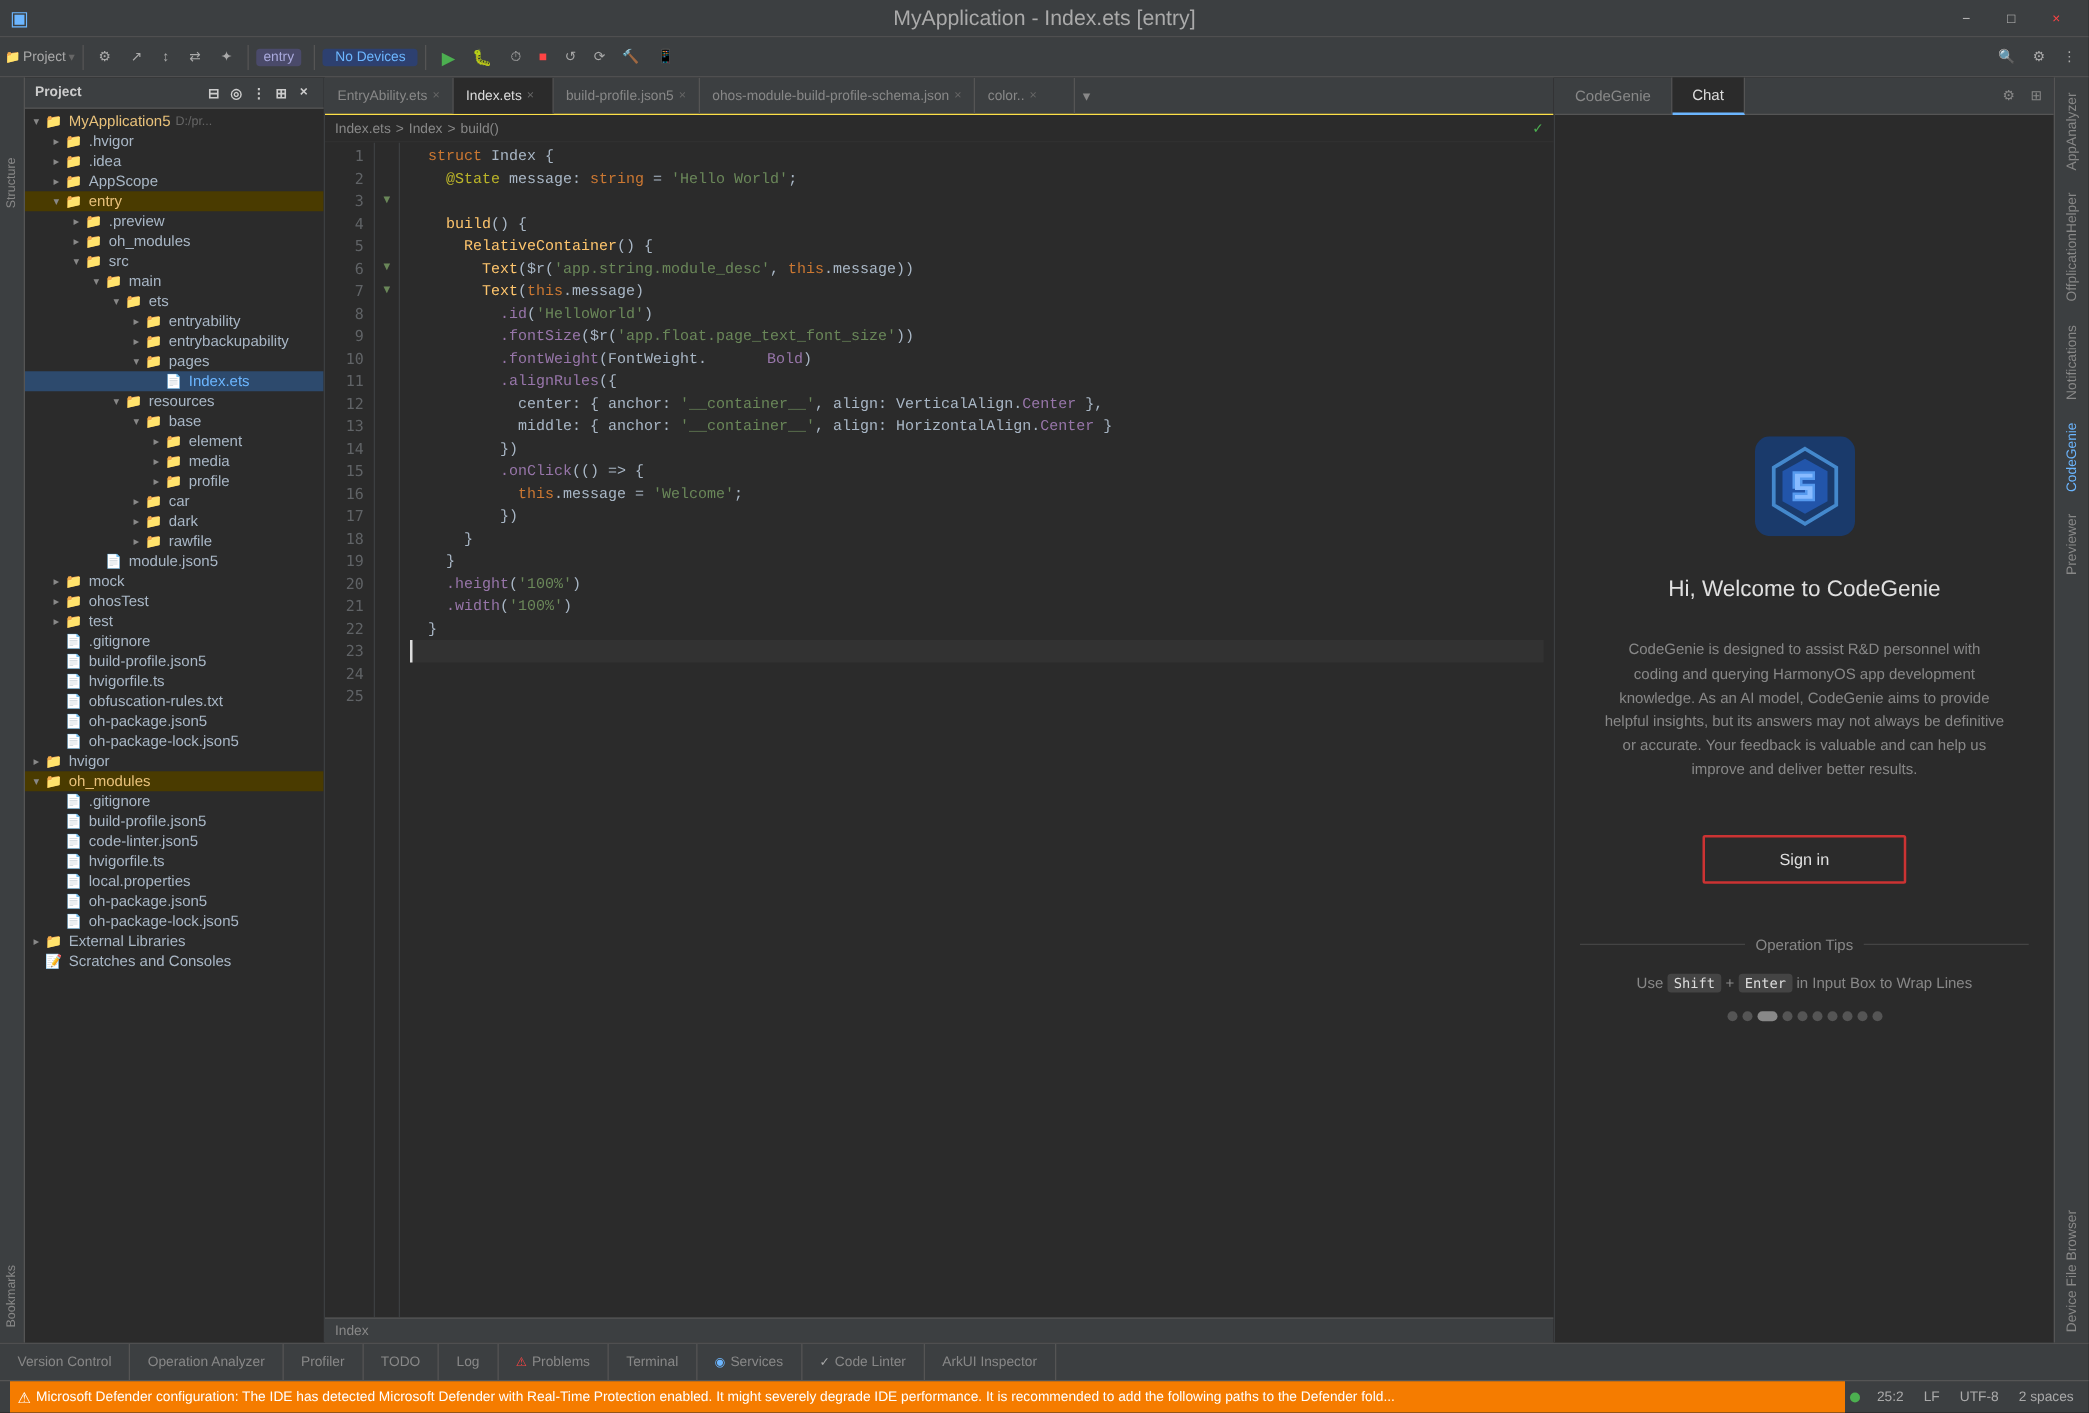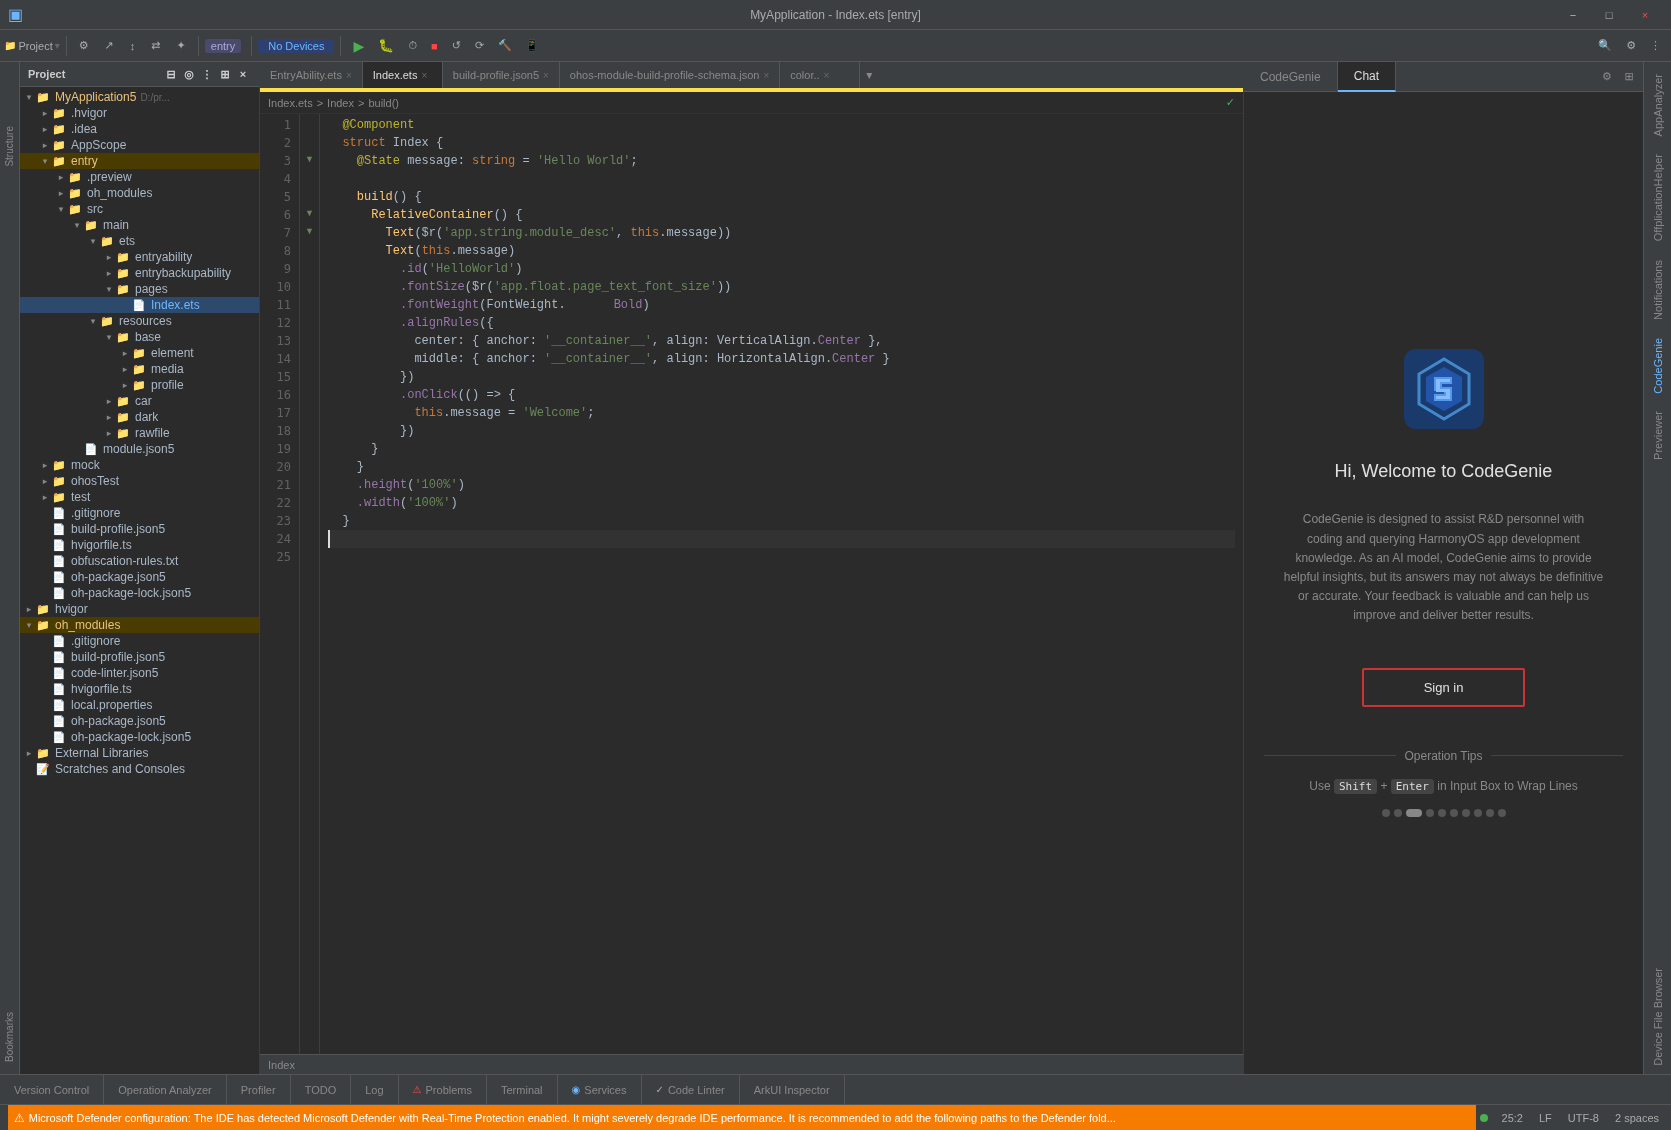--- a/index.html
+++ b/index.html
@@ -2,21 +2,21 @@
 <html><head>
   <meta charset="utf-8">
   <style>
     * { box-sizing: border-box; margin: 0; padding: 0; }
     body { font-family: 'Segoe UI', Arial, sans-serif; font-size: 12px; background: #2b2b2b; color: #a9b7c6; overflow: hidden; width: 1671px; height: 1130px; }
     
     
     .title-bar { display: flex; align-items: center; background: #3c3f41; height: 30px; padding: 0 8px; border-bottom: 1px solid #555; }
     .title-bar-menu { display: flex; gap: 2px; }
     .title-bar-menu span { padding: 2px 8px; cursor: pointer; color: #bbb; font-size: 12px; }
-    .title-bar-title { margin-left: auto; margin-right: auto; color: #aaa; font-size: 12px; position: absolute; left: 50%; transform: translateX(-50%); }
+    .title-bar-title { margin-left: auto; margin-right: auto; color: #aaa; font-size: 17px; position: absolute; left: 50%; transform: translateX(-50%); }
     .win-controls { display: flex; gap: 0; }
     .win-ctrl { width: 36px; height: 30px; display: flex; align-items: center; justify-content: center; cursor: pointer; color: #bbb; font-size: 11px; }
 
     
     .toolbar { display: flex; align-items: center; background: #3c3f41; height: 32px; padding: 0 4px; border-bottom: 1px solid #555; gap: 2px; }
     .toolbar-section { display: flex; align-items: center; gap: 2px; }
     .toolbar-sep { width: 1px; height: 20px; background: #555; margin: 0 4px; }
     .toolbar-btn { padding: 2px 6px; cursor: pointer; color: #aaa; font-size: 11px; border: none; background: none; display: flex; align-items: center; gap: 2px; }
     .entry-badge { background: #4a4a6a; color: #aad; padding: 1px 6px; border-radius: 3px; font-size: 11px; }
 
@@ -32,21 +32,21 @@
     .tree { overflow-y: auto; flex: 1; padding: 2px 0; }
     .tree-item { display: flex; align-items: center; padding: 1px 0; cursor: pointer; white-space: nowrap; }
     .tree-item.selected { background: #2d4a6d; }
     .tree-item.highlighted { background: #4a3b00; }
     .tree-arrow { width: 14px; display: inline-flex; align-items: center; justify-content: center; font-size: 9px; color: #888; }
     .tree-icon { width: 16px; margin-right: 3px; font-size: 11px; }
     .tree-label { font-size: 12px; color: #a9b7c6; }
 
     
     .editor-area { flex: 1; display: flex; flex-direction: column; overflow: hidden; }
-    .editor-tabs { display: flex; align-items: center; background: #3c3f41; border-bottom: 4px solid #fde047; height: 30px; overflow: hidden; }
+    .editor-tabs { display: flex; align-items: center; background: #3c3f41; border-bottom: 1px solid #fde047; height: 30px; overflow: hidden; }
     .editor-tab { display: flex; align-items: center; padding: 0 10px; height: 30px; cursor: pointer; font-size: 11px; color: #888; border-right: 1px solid #555; gap: 4px; white-space: nowrap; min-width: 80px; }
     .editor-tab.active { background: #2b2b2b; color: #ddd; }
     .editor-tab-close { font-size: 10px; color: #666; cursor: pointer; }
     .tab-more { padding: 0 6px; cursor: pointer; color: #888; }
     .editor-content { display: flex; flex: 1; overflow: hidden; }
     .line-numbers { width: 40px; background: #2b2b2b; padding: 0; text-align: right; color: #606366; font-family: monospace; font-size: 12px; line-height: 18px; padding-top: 2px; padding-right: 8px; border-right: 1px solid #3c3f41; overflow: hidden; user-select: none; }
     .gutter { width: 20px; background: #2b2b2b; border-right: 1px solid #3c3f41; }
     .code-area { flex: 1; overflow: auto; background: #2b2b2b; padding: 2px 8px; font-family: 'Consolas', 'Courier New', monospace; font-size: 12px; line-height: 18px; }
     .code-line { display: flex; min-height: 18px; white-space: pre; }
     .kw { color: #cc7832; }
@@ -483,21 +483,20 @@
           <div style="height:18px;"></div>
           <div style="height:18px;"></div>
         <div style="height:18px;"></div>
           <div style="height:18px;"></div>
           <div style="height:18px;"></div>
         <div style="height:18px;"></div>
           <div style="height:18px;"></div>
           <div style="height:18px;"></div>
       </div>
       <div class="code-area">
-        <div class="code-line"><span class="decorator">  @Component</span></div>
         <div class="code-line"><span class="kw">  struct </span><span class="cls">Index </span><span>{</span></div>
         <div class="code-line"><span class="decorator">    @State </span><span style="color:#a9b7c6;">message</span><span>: </span><span class="kw">string</span><span> = </span><span class="str">'Hello World'</span><span>;</span></div>
         <div class="code-line"></div>
         <div class="code-line"><span class="fn">    build</span><span>() {</span></div>
         <div class="code-line"><span class="fn">      RelativeContainer</span><span>() {</span></div>
         <div class="code-line"><span class="fn">        Text</span><span>($r(</span><span class="str">'app.string.module_desc'</span><span>, </span><span class="kw">this</span><span>.message))</span></div>
         <div class="code-line"><span class="fn">        Text</span><span>(</span><span class="kw">this</span><span>.message)</span></div>
         <div class="code-line"><span class="prop">          .id</span><span>(</span><span class="str">'HelloWorld'</span><span>)</span></div>
         <div class="code-line"><span class="prop">          .fontSize</span><span>($r(</span><span class="str">'app.float.page_text_font_size'</span><span>))</span></div>
         <div class="code-line"><span class="prop">          .fontWeight</span><span>(FontWeight.</span><span style="color:#9876aa;padding-left:48px;">Bold</span><span>)</span></div>

